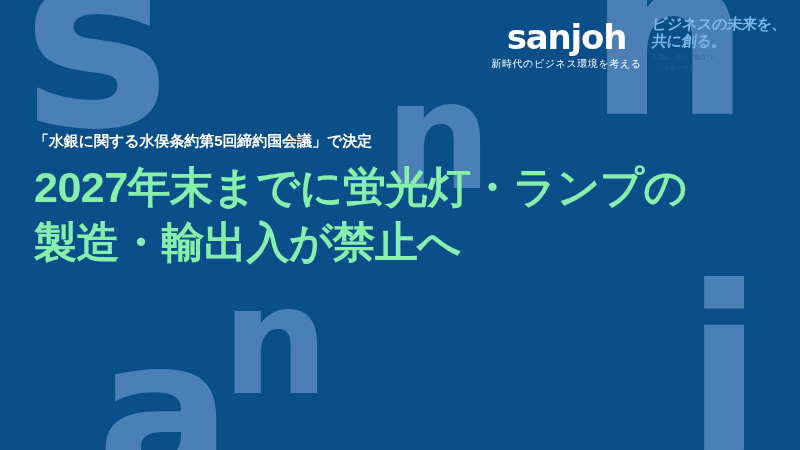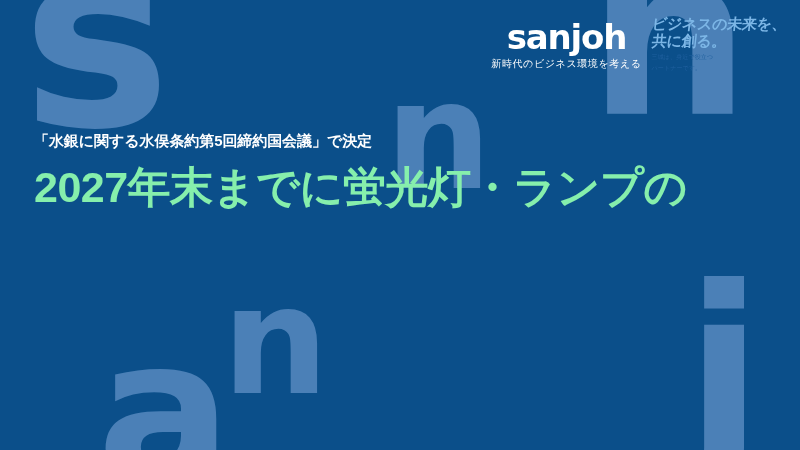--- a/index.html
+++ b/index.html
@@ -146,16 +146,17 @@
       <div class="tagline-l2">共に創る。</div>
       <div class="tagline-small">三城は、身近で役立つ</div>
       <div class="tagline-small">パートナーです。</div>
     </div>
   </div>
 
   <div class="content">
     <div class="eyebrow">「水銀に関する水俣条約第5回締約国会議」で決定</div>
     <div class="headline">
       <div class="headline-line">2027年末までに蛍光灯・ランプの</div>
+      <div class="headline-line">製造・輸出入が禁止へ</div>
     </div>
   </div>
 
 </div>
 
 </body></html>

